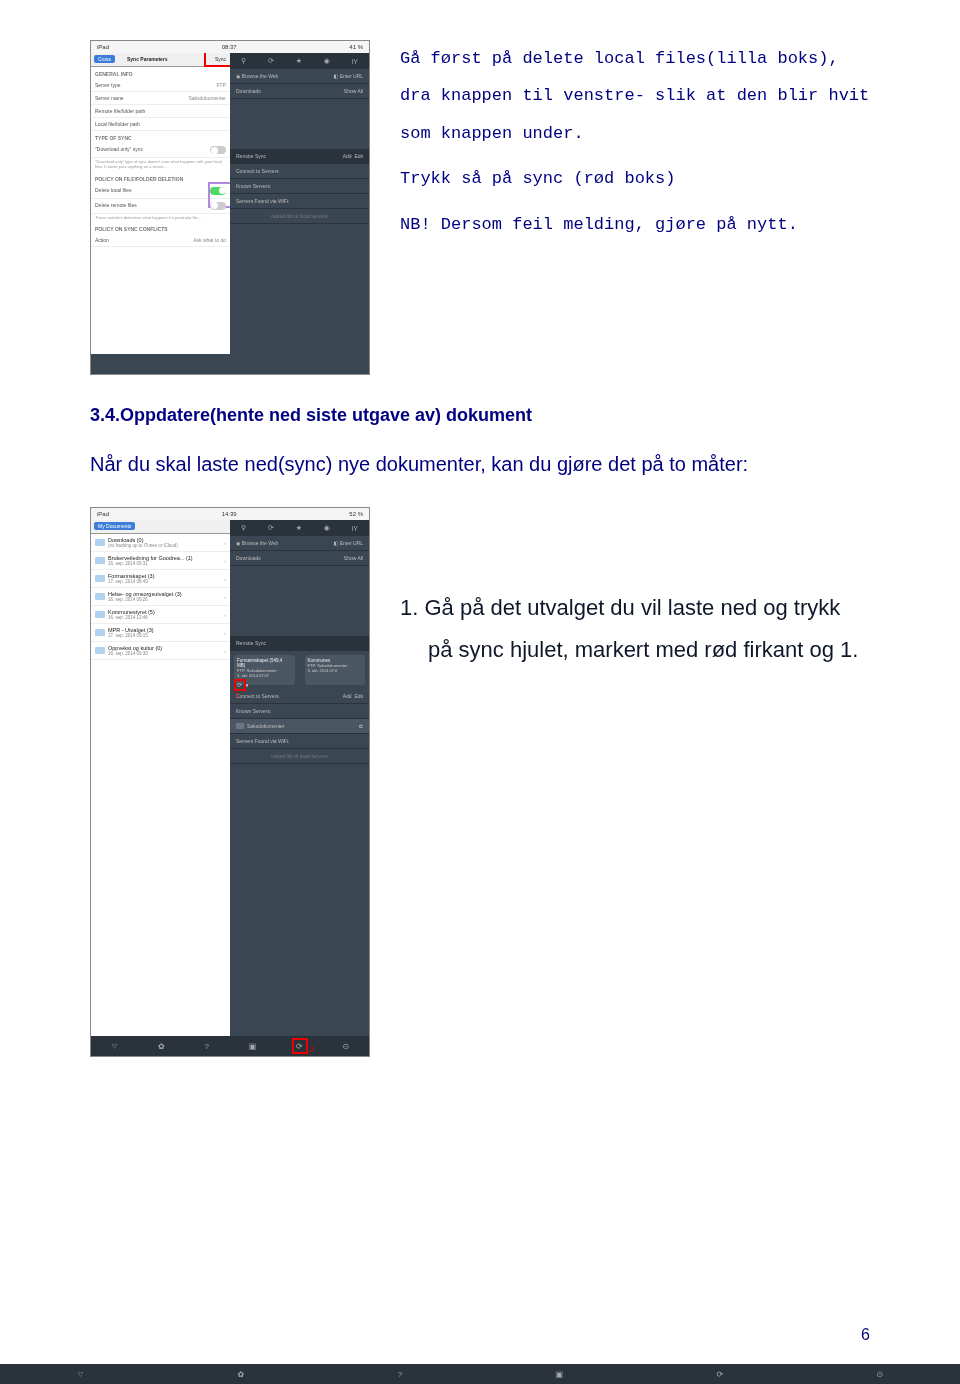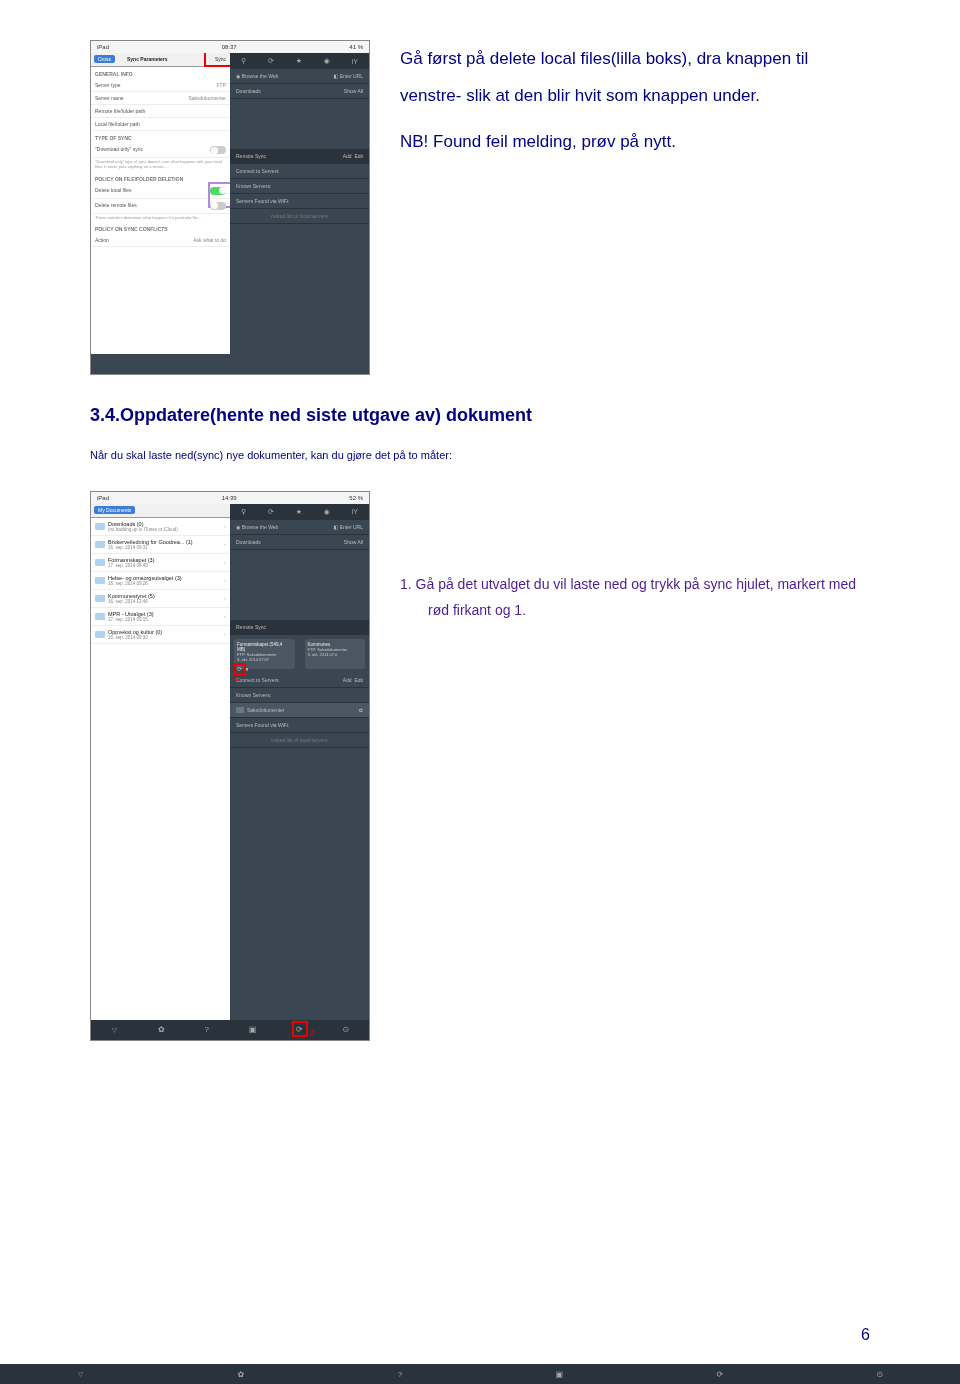--- a/index.html
+++ b/index.html
@@ -129,29 +129,29 @@
     .purple-arrow {
       position: absolute;
       border: 2px solid #9b59d6;
     }
     .body-text {
       font-size: 17px;
       line-height: 2.2;
       color: #000080;
       flex: 1;
     }
-    .body-text p { margin-bottom: 8px; }
+    .body-text p { margin-bottom: 8px; font-family: Liberation Mono, monospace; }
     .heading {
       font-size: 18px;
       font-weight: bold;
       color: #000080;
       margin: 30px 0 20px 0;
     }
     .subtext {
-      font-size: 11px;
+      font-size: 20px;
       color: #000080;
       margin-bottom: 25px;
       line-height: 1.8;
     }
     .bottom-toolbar {
       position: absolute;
       bottom: 0;
       left: 0;
       right: 0;
       height: 20px;
@@ -188,23 +188,23 @@
       padding: 3px;
       font-size: 5px;
       color: #ccc;
     }
     .numbered-list {
       list-style: none;
       flex: 1;
       padding-top: 80px;
     }
     .numbered-list li {
-      font-size: 14px;
+      font-size: 22px;
       line-height: 1.9;
-      color: #4c1d95;
+      color: #0f172a;
       margin-bottom: 24px;
       padding-left: 28px;
       text-indent: -28px;
     }
     .page-num {
       position: absolute;
       bottom: 40px;
       right: 90px;
       font-size: 16px;
       color: #000080;
@@ -309,21 +309,22 @@
       <span>✿</span>
       <span>?</span>
       <span>▣</span>
       <span>⟳</span>
       <span>⊙</span>
     </div>
   </div>
 
   <div class="body-text">
     <p>Gå først på delete local files(lilla boks), dra knappen til venstre- slik at den blir hvit som knappen under.</p>
-    <p>NB! Found feil melding, prøv på nytt.</p>
+    <p>Trykk så på sync (rød boks)</p>
+    <p>NB! Dersom feil melding, gjøre på nytt.</p>
   </div>
 </div>
 
 <h2 class="heading">3.4.Oppdatere(hente ned siste utgave av) dokument</h2>
 <p class="subtext">Når du skal laste ned(sync) nye dokumenter, kan du gjøre det på to måter:</p>
 
 <div class="row">
 
   <div class="screenshot tall" style="position:relative;">
     <div class="statusbar">

